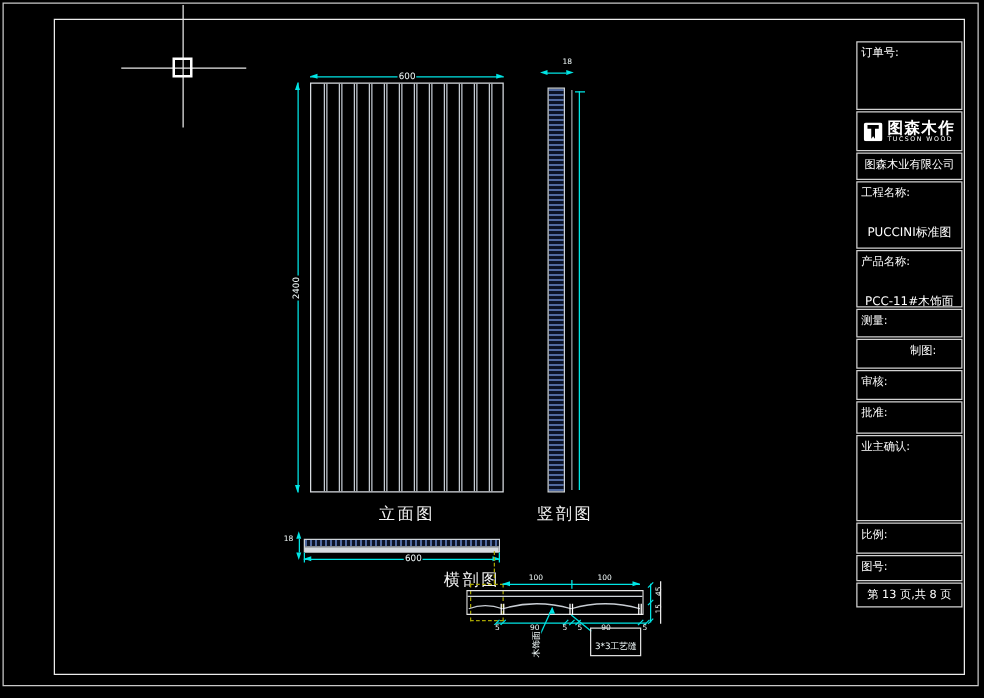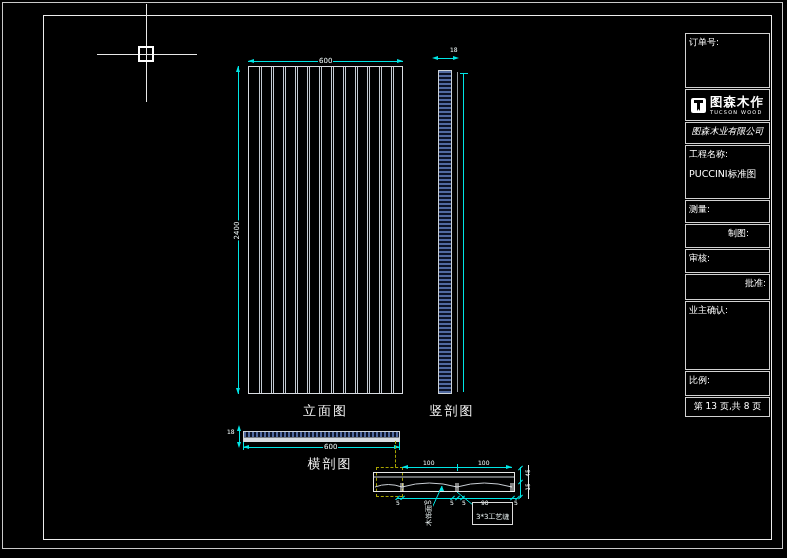--- a/index.html
+++ b/index.html
@@ -31,25 +31,25 @@
   
   .elev-rect{left:248px;top:66px;width:155px;height:328px;border:1px solid #d9dde2;}
   .groove{position:absolute;top:0;bottom:0;width:3px;border-left:1px solid #c3cad2;border-right:1px solid #c3cad2;box-sizing:border-box;}
   .view-label{font-size:13px;letter-spacing:2px;color:#f2f2f2;text-align:center;}
   
   .hatch-v{background:repeating-linear-gradient(180deg,#50699f 0 2px,#0b1226 2px 4px);}
   .hatch-h{background:repeating-linear-gradient(90deg,#50699f 0 2px,#0b1226 2px 4px);}
   
   .tb{left:685px;top:33px;width:85px;display:flex;flex-direction:column;}
   .tb .cell{border:1px solid #d2d2d2;margin-bottom:1px;padding:2px 3px;font-size:9px;box-sizing:border-box;overflow:hidden;}
-  .tb .val{text-align:left;font-size:9.5px;margin-top:7px;white-space:nowrap;}
+  .tb .val{text-align:center;font-size:9.5px;margin-top:19px;white-space:nowrap;}
   .logo-row{display:flex;align-items:center;justify-content:center;gap:4px;}
   .logo-name{font-size:12.5px;font-weight:bold;letter-spacing:1px;line-height:1.1;}
   .logo-sub{font-size:5px;letter-spacing:1.2px;}
-  .company{font-size:10.5px;text-align:center;padding-top:3px;white-space:nowrap;font-style:italic;}
+  .company{font-size:10.5px;text-align:center;padding-top:3px;white-space:nowrap;}
   .address{font-size:8px;font-weight:bold;text-align:center;line-height:1.6;}
   .pagecell{text-align:center;font-size:9px;white-space:nowrap;}
 </style>
 </head>
 <body>
 
 <div class="abs outer-frame"></div>
 <div class="abs inner-frame"></div>
 
 <div>
@@ -111,21 +111,21 @@
   <div class="abs arr arr-u" style="left:237px;top:425px;"></div>
   <div class="abs arr arr-d" style="left:237px;top:442px;"></div>
   <div class="abs dimtxt sm" style="left:226px;top:429px;">18</div>
 
   <div class="abs cline" style="left:243px;top:442px;width:1px;height:8px;"></div>
   <div class="abs cline" style="left:399px;top:442px;width:1px;height:8px;"></div>
   <div class="abs cline" style="left:243px;top:447px;width:157px;height:1px;"></div>
   <div class="abs arr arr-l" style="left:243px;top:445px;"></div>
   <div class="abs arr arr-r" style="left:394px;top:445px;"></div>
   <div class="abs dimtxt" style="left:323px;top:444px;">600</div>
-  <div class="abs view-label" style="left:260px;top:455px;width:140px;">横剖图</div>
+  <div class="abs view-label" style="left:260px;top:455px;width:140px;text-align:right;">横剖图</div>
 </div>
 
 <div class="abs dashv" style="left:395px;top:441px;width:1px;height:26px;"></div>
 <div class="abs dashrect" style="left:376px;top:467px;width:27px;height:30px;"></div>
 
 <div>
   <svg class="abs" style="left:373px;top:472px;" width="142" height="20" viewBox="0 0 142 20">
     <rect x="0.5" y="0.5" width="141" height="19" fill="none" stroke="#e6e6e6"></rect>
     <line x1="1" y1="5" x2="141" y2="5" stroke="#cfd4d9"></line>
     <path d="M2,15 Q15,10 29,15" fill="none" stroke="#c9ced4" stroke-width="1"></path>
@@ -203,36 +203,43 @@
   </div>
 
   <div class="cell company" style="height:22px;">图森木业有限公司</div>
 
 
   <div class="cell" style="height:54px;">
     <div>工程名称:</div>
     <div class="val">PUCCINI标准图</div>
   </div>
 
+  <div class="cell" style="height:46px;">
+    <div>产品名称:</div>
+    <div class="val">PCC-11#木饰面</div>
+  </div>
 
   <div class="cell" style="height:23px;">
     <span>测量:</span>
   </div>
   <div class="cell" style="height:24px;padding-left:42px;">
     <span>制图:</span>
   </div>
   <div class="cell" style="height:24px;">
     <span>审核:</span>
   </div>
-  <div class="cell" style="height:26px;text-align:right;">
+  <div class="cell" style="height:26px;">
     <span>批准:</span>
   </div>
 
 
   <div class="cell" style="height:69px;">
     <span>业主确认:</span>
   </div>
 
   <div class="cell" style="height:25px;">
     <span>比例:</span>
   </div>
+  <div class="cell" style="height:21px;">
+    <span>图号:</span>
+  </div>
   <div class="cell pagecell" style="height:20px;">第 13 页,共 8 页</div>
 </div>
 
 </body></html>

